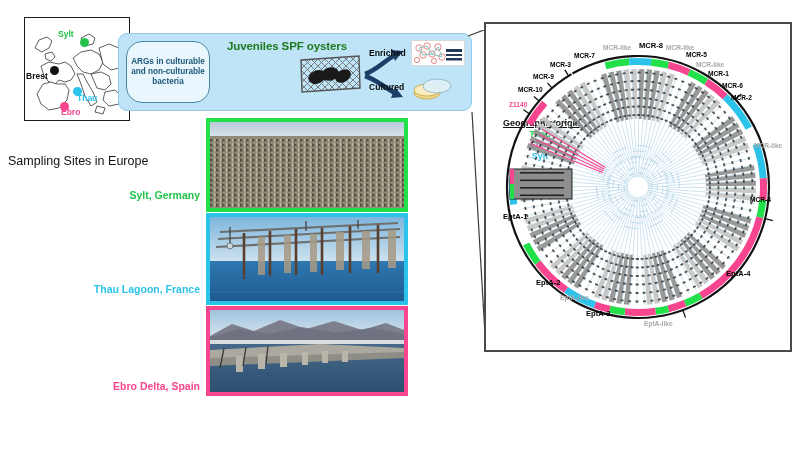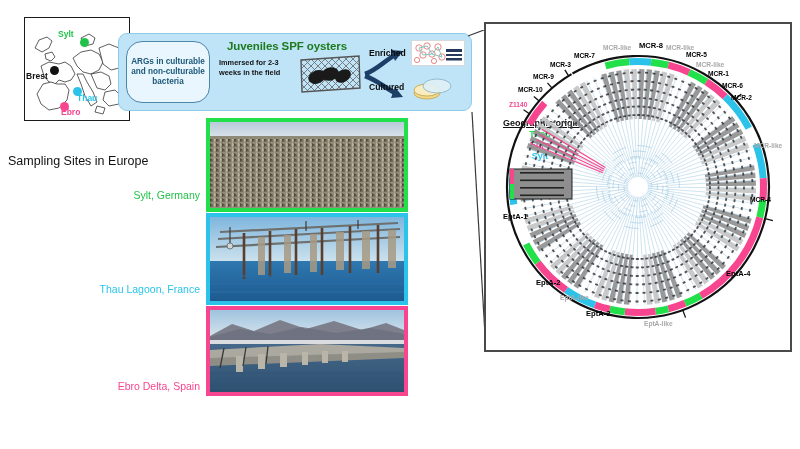--- a/index.html
+++ b/index.html
@@ -33,21 +33,21 @@
   #bag{left:178px;top:18px;width:66px;height:44px;}
 
   .arrow-lbl{position:absolute;font-size:8.6px;color:#0b0b0b;font-weight:700;white-space:nowrap;}
 
   #enriched-icon{left:292px;top:6px;width:52px;height:24px;background:#fff;
       border:1px solid #d8d8d8;overflow:hidden;}
   #cultured-icon{left:292px;top:40px;width:44px;height:28px;}
 
   
   .photo{position:absolute;overflow:hidden;}
-  .photo-label{position:absolute;font-size:10.5px;font-weight:400;white-space:nowrap;text-align:right;}
+  .photo-label{position:absolute;font-size:10.5px;font-weight:700;white-space:nowrap;text-align:right;}
   #photo-sylt{left:206px;top:118px;width:194px;height:86px;border:4px solid #22e04a;}
   #photo-thau{left:206px;top:213px;width:194px;height:84px;border:4px solid #2bc3ea;}
   #photo-ebro{left:206px;top:306px;width:194px;height:82px;border:4px solid #f7468f;}
   #label-sylt{left:60px;top:189px;width:140px;color:#22c24a;}
   #label-thau{left:42px;top:283px;width:158px;color:#2bc3ea;}
   #label-ebro{left:60px;top:380px;width:140px;color:#f7468f;}
 
   
   #tree-panel{left:484px;top:22px;width:304px;height:326px;border:2px solid #4a4a4a;background:#fff;}
   #connector{left:400px;top:30px;width:110px;height:330px;pointer-events:none;}
@@ -97,21 +97,20 @@
 
 <div class="abs" id="sampling-title">Sampling Sites in Europe</div>
 
 <div class="abs" id="flow-box">
 
   <div class="abs" id="args-box">
     <span>ARGs in culturable and non-culturable bacteria</span>
   </div>
 
   <div class="abs" id="flow-title">Juveniles SPF oysters</div>
-  <div class="abs" id="flow-sub">Immersed for 2-3 weeks in the field</div>
 
   <div class="abs" id="bag">
     <svg width="66" height="44" viewBox="0 0 66 44">
       <defs>
         <pattern id="mesh" width="7" height="7" patternUnits="userSpaceOnUse">
           <path d="M0,0 L7,7 M7,0 L0,7" stroke="#707070" stroke-width="0.9" fill="none"></path>
         </pattern>
       </defs>
       <path d="M4,8 L62,4 L63,36 L5,40 Z" fill="url(#mesh)" stroke="#555" stroke-width="1.4"></path>
       <ellipse cx="20" cy="25" rx="9" ry="6.5" fill="#1a1a1a" transform="rotate(-22 20 25)"></ellipse>

